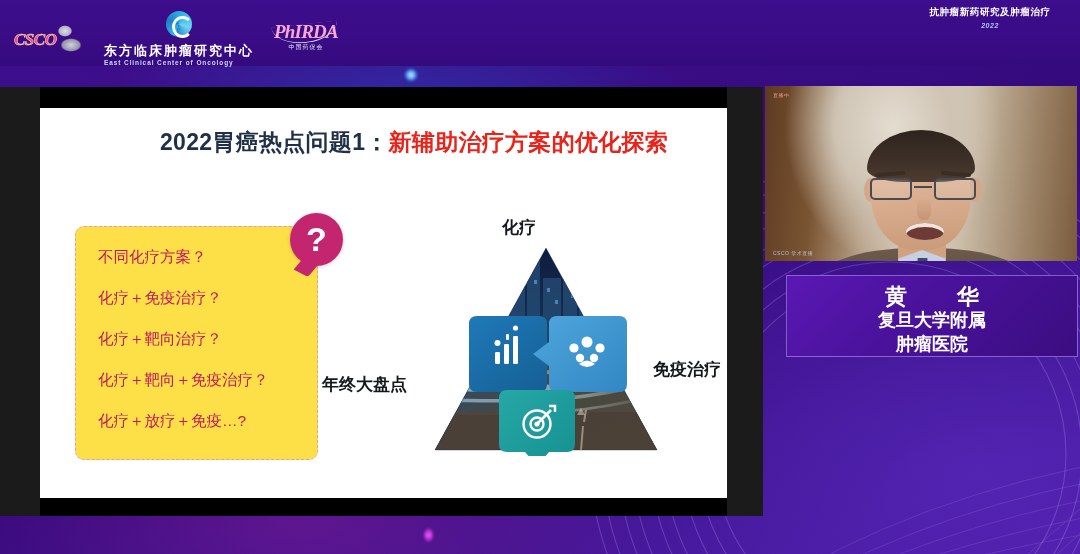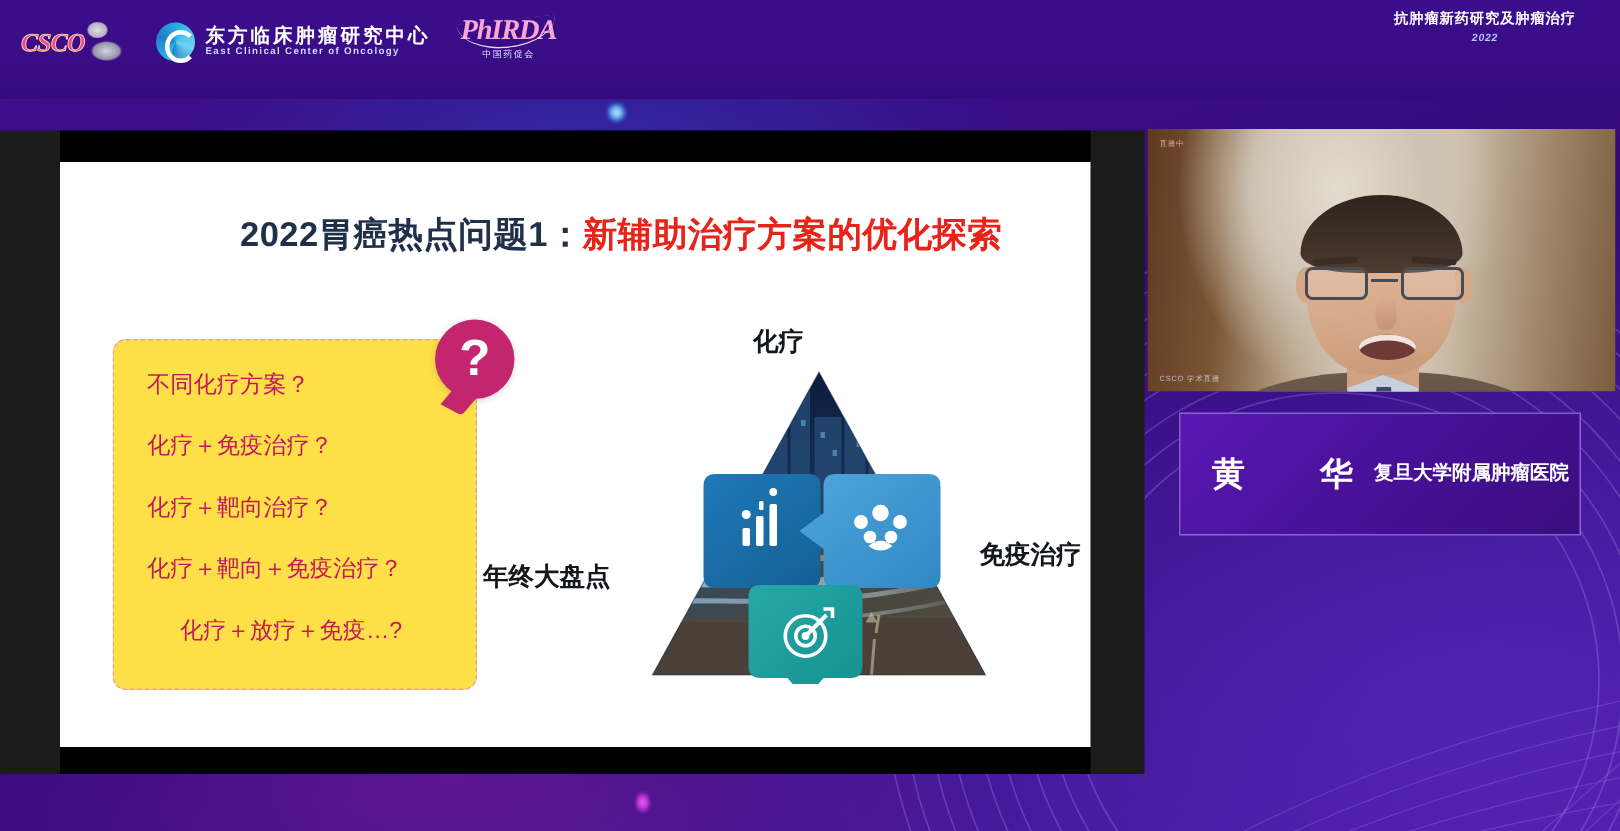--- a/index.html
+++ b/index.html
@@ -54,21 +54,21 @@
     -webkit-text-stroke:0.6px #ffd9a0;
   }
   .logo-csco .csco-fig {
     position:absolute; right:0px; top:2px; width:28px; height:30px;
     background:
       radial-gradient(ellipse 10px 8px at 9px 7px,#e9e9ee 0%, #b9b9c6 60%, rgba(180,180,195,0) 72%),
       radial-gradient(ellipse 14px 9px at 15px 21px,#dcdce4 0%, #9a9aac 62%, rgba(150,150,170,0) 75%);
     opacity:.95;
   }
 
-  .logo-ecco { display:flex; align-items:center; gap:7px; }
+  .logo-ecco { display:flex; align-items:center; gap:7px;flex-direction:column; }
   .ecco-mark { width:26px; height:26px; border-radius:50%;
     background:conic-gradient(from 200deg,#2fb8e8,#1f7fc7,#2fb8e8,#6fd4f2,#1f7fc7);
     position:relative; }
   .ecco-mark:after {
     content:""; position:absolute; left:6px; top:5px; width:15px; height:16px;
     border:3px solid #ffffff; border-radius:50%; border-right-color:transparent;
   }
   .ecco-txt { line-height:1.05; }
   .ecco-cn { font-size:13px; color:#ffffff; font-weight:bold; letter-spacing:2px;
              font-family:"Liberation Serif", serif; }
@@ -101,35 +101,35 @@
   
   .slide-wrap { position:absolute; left:0px; top:87px; width:763px; height:429px;
                 background:#1b1b1b; }
   .slide-letterbox-top { position:absolute; left:40px; top:0px; width:687px; height:21px; background:#000; }
   .slide-letterbox-bot { position:absolute; left:40px; top:411px; width:687px; height:18px; background:#000; }
   .slide {
     position:absolute; left:40px; top:21px; width:687px; height:390px;
     background:#ffffff; overflow:hidden;
   }
 
-  .slide-title { position:absolute; left:120px; top:33px; white-space:nowrap;
+  .slide-title { position:absolute; left:120px; top:19px; white-space:nowrap;
                  font-size:23px; font-weight:bold; letter-spacing:.3px;
                  font-family:"Liberation Sans", sans-serif; }
   .title-dark { color:#1f3048; }
   .title-red  { color:#e8231a; }
 
   
   .qbox {
     position:absolute; left:35px; top:118px; width:243px; height:234px;
     border:1.4px dashed #e59ab8; border-radius:9px; background:#fde047;
   }
   .qlist { position:absolute; left:22px; top:22px; }
   .qitem { font-size:15.5px; color:#c3165c; line-height:1; margin-bottom:25.5px;
            white-space:nowrap; font-family:"Liberation Sans", sans-serif; }
-  .qitem:last-child { margin-bottom:0;margin-left:22px; }
+  .qitem:last-child { margin-bottom:0; }
 
   .bubble {
     position:absolute; left:250px; top:105px; width:53px; height:53px; border-radius:50%;
     background:#c3256e; display:flex; align-items:center; justify-content:center;
     box-shadow:0 1px 4px rgba(0,0,0,.18);
   }
   .bubble span { color:#ffffff; font-size:34px; font-weight:bold; line-height:1;
                  font-family:"Liberation Sans", sans-serif; margin-top:-2px; }
   .bubble:after {
     content:""; position:absolute; left:8px; bottom:-9px; width:16px; height:16px;
@@ -187,31 +187,31 @@
   .v-shirt { position:absolute; left:133px; top:164px; width:48px; height:40px;
     background:#c6d0de; clip-path:polygon(50% 0, 100% 22%, 72% 100%, 28% 100%, 0 22%); }
   .v-tie { position:absolute; left:150px; top:172px; width:15px; height:36px;
     background:linear-gradient(180deg,#3f4a63,#2c3448); clip-path:polygon(18% 0,82% 0,100% 100%,0 100%); }
   .v-wm-tl { position:absolute; left:8px; top:6px; font-size:5px; color:#ffb3a0; letter-spacing:.5px;
              opacity:.85; }
   .v-wm-bl { position:absolute; left:8px; bottom:5px; font-size:5px; color:#cfd6ee; letter-spacing:.5px;
              opacity:.8; }
 
   .nameplate {
-    position:absolute; left:786px; top:275px; width:268px; height:82px;
+    position:absolute; left:786px; top:275px; width:292px; height:82px;
     background:linear-gradient(135deg,#5a18b4 0%, #4a129c 42%, #3a0d80 100%);
     border:1.4px solid rgba(190,160,255,.55);
-    display:flex; flex-direction:row; align-items:center; justify-content:center;
+    display:flex; flex-direction:column; align-items:center; justify-content:flex-end;
   }
   .np-name {
     font-size:22px; font-weight:bold; color:#ffffff; letter-spacing:14px;
     font-family:"Liberation Serif", serif; text-indent:14px; line-height:1.1;
   }
-  .np-org { font-size:13px; color:#ffffff; font-weight:bold; line-height:1.3; text-align:center;
-            font-family:Liberation Mono, monospace; }
+  .np-org { font-size:18px; color:#ffffff; font-weight:bold; line-height:1.3; text-align:center;
+            font-family:Liberation Serif, serif; }
 </style>
 </head>
 <body>
 
 <div id="stage">
 
   <div class="bg-base"></div>
   <div class="bg-top-dark"></div>
   <div class="bg-glow-dot"></div>
   <div class="bg-glow-dot2"></div>

